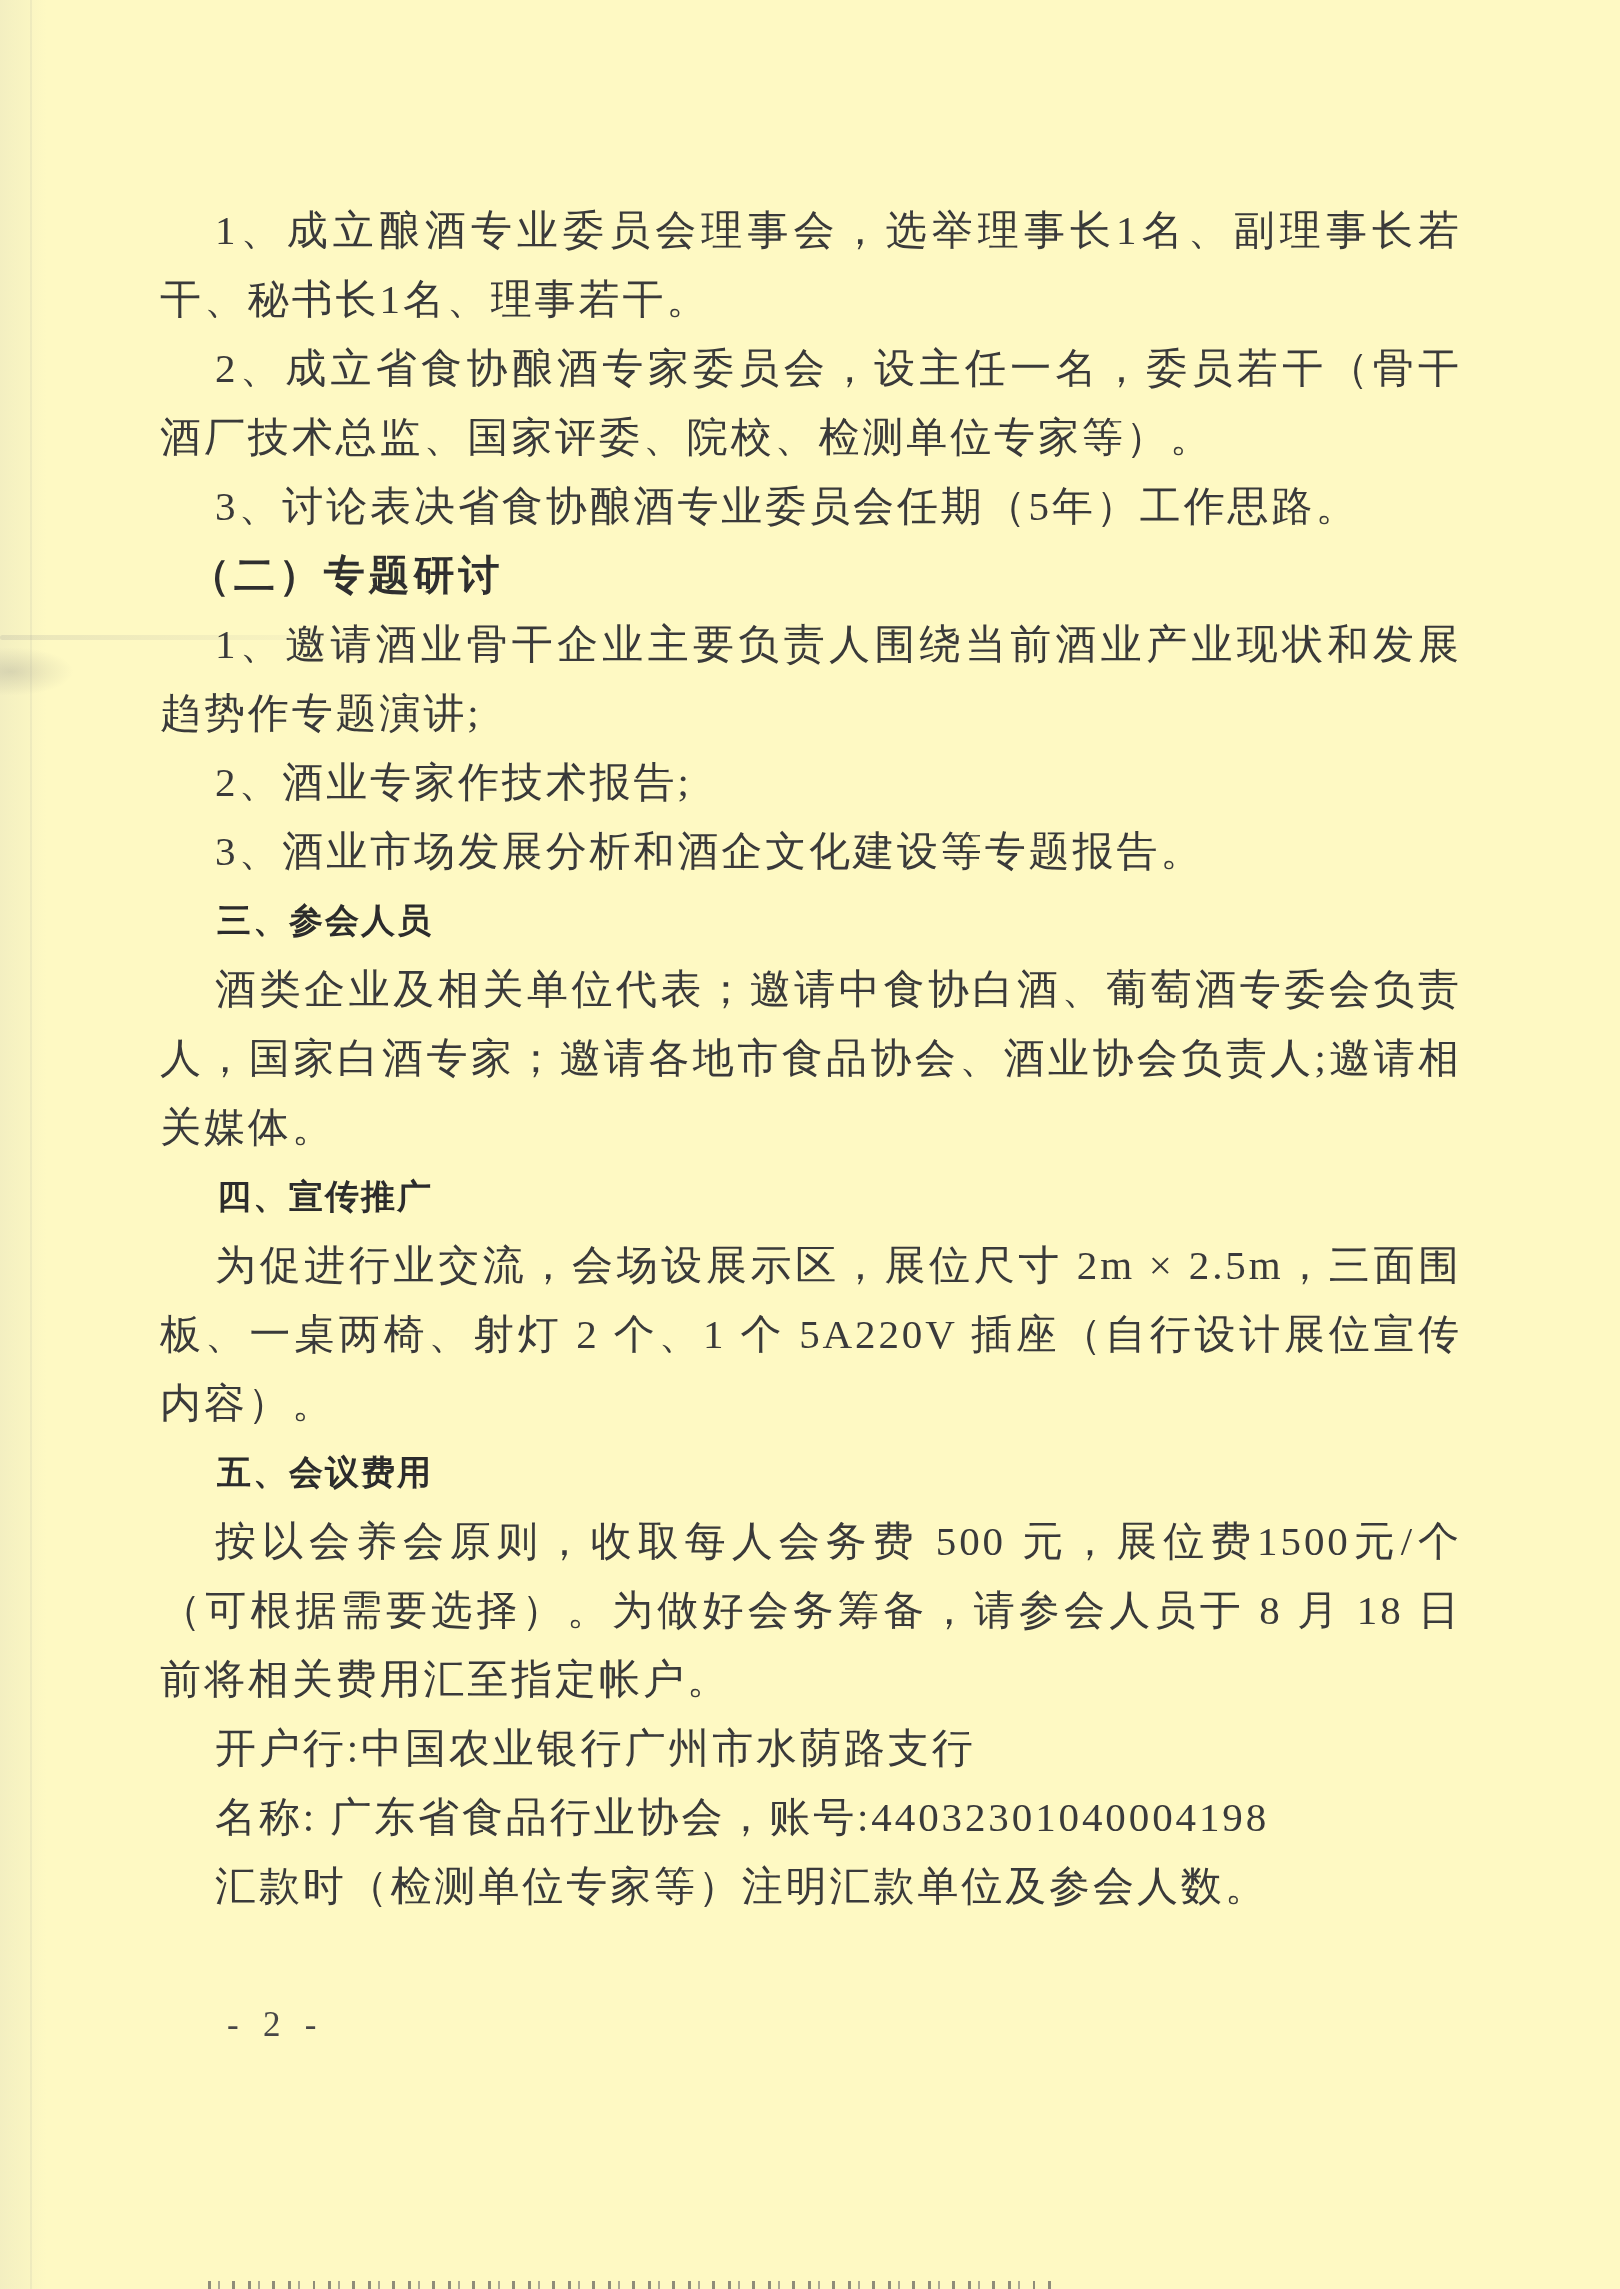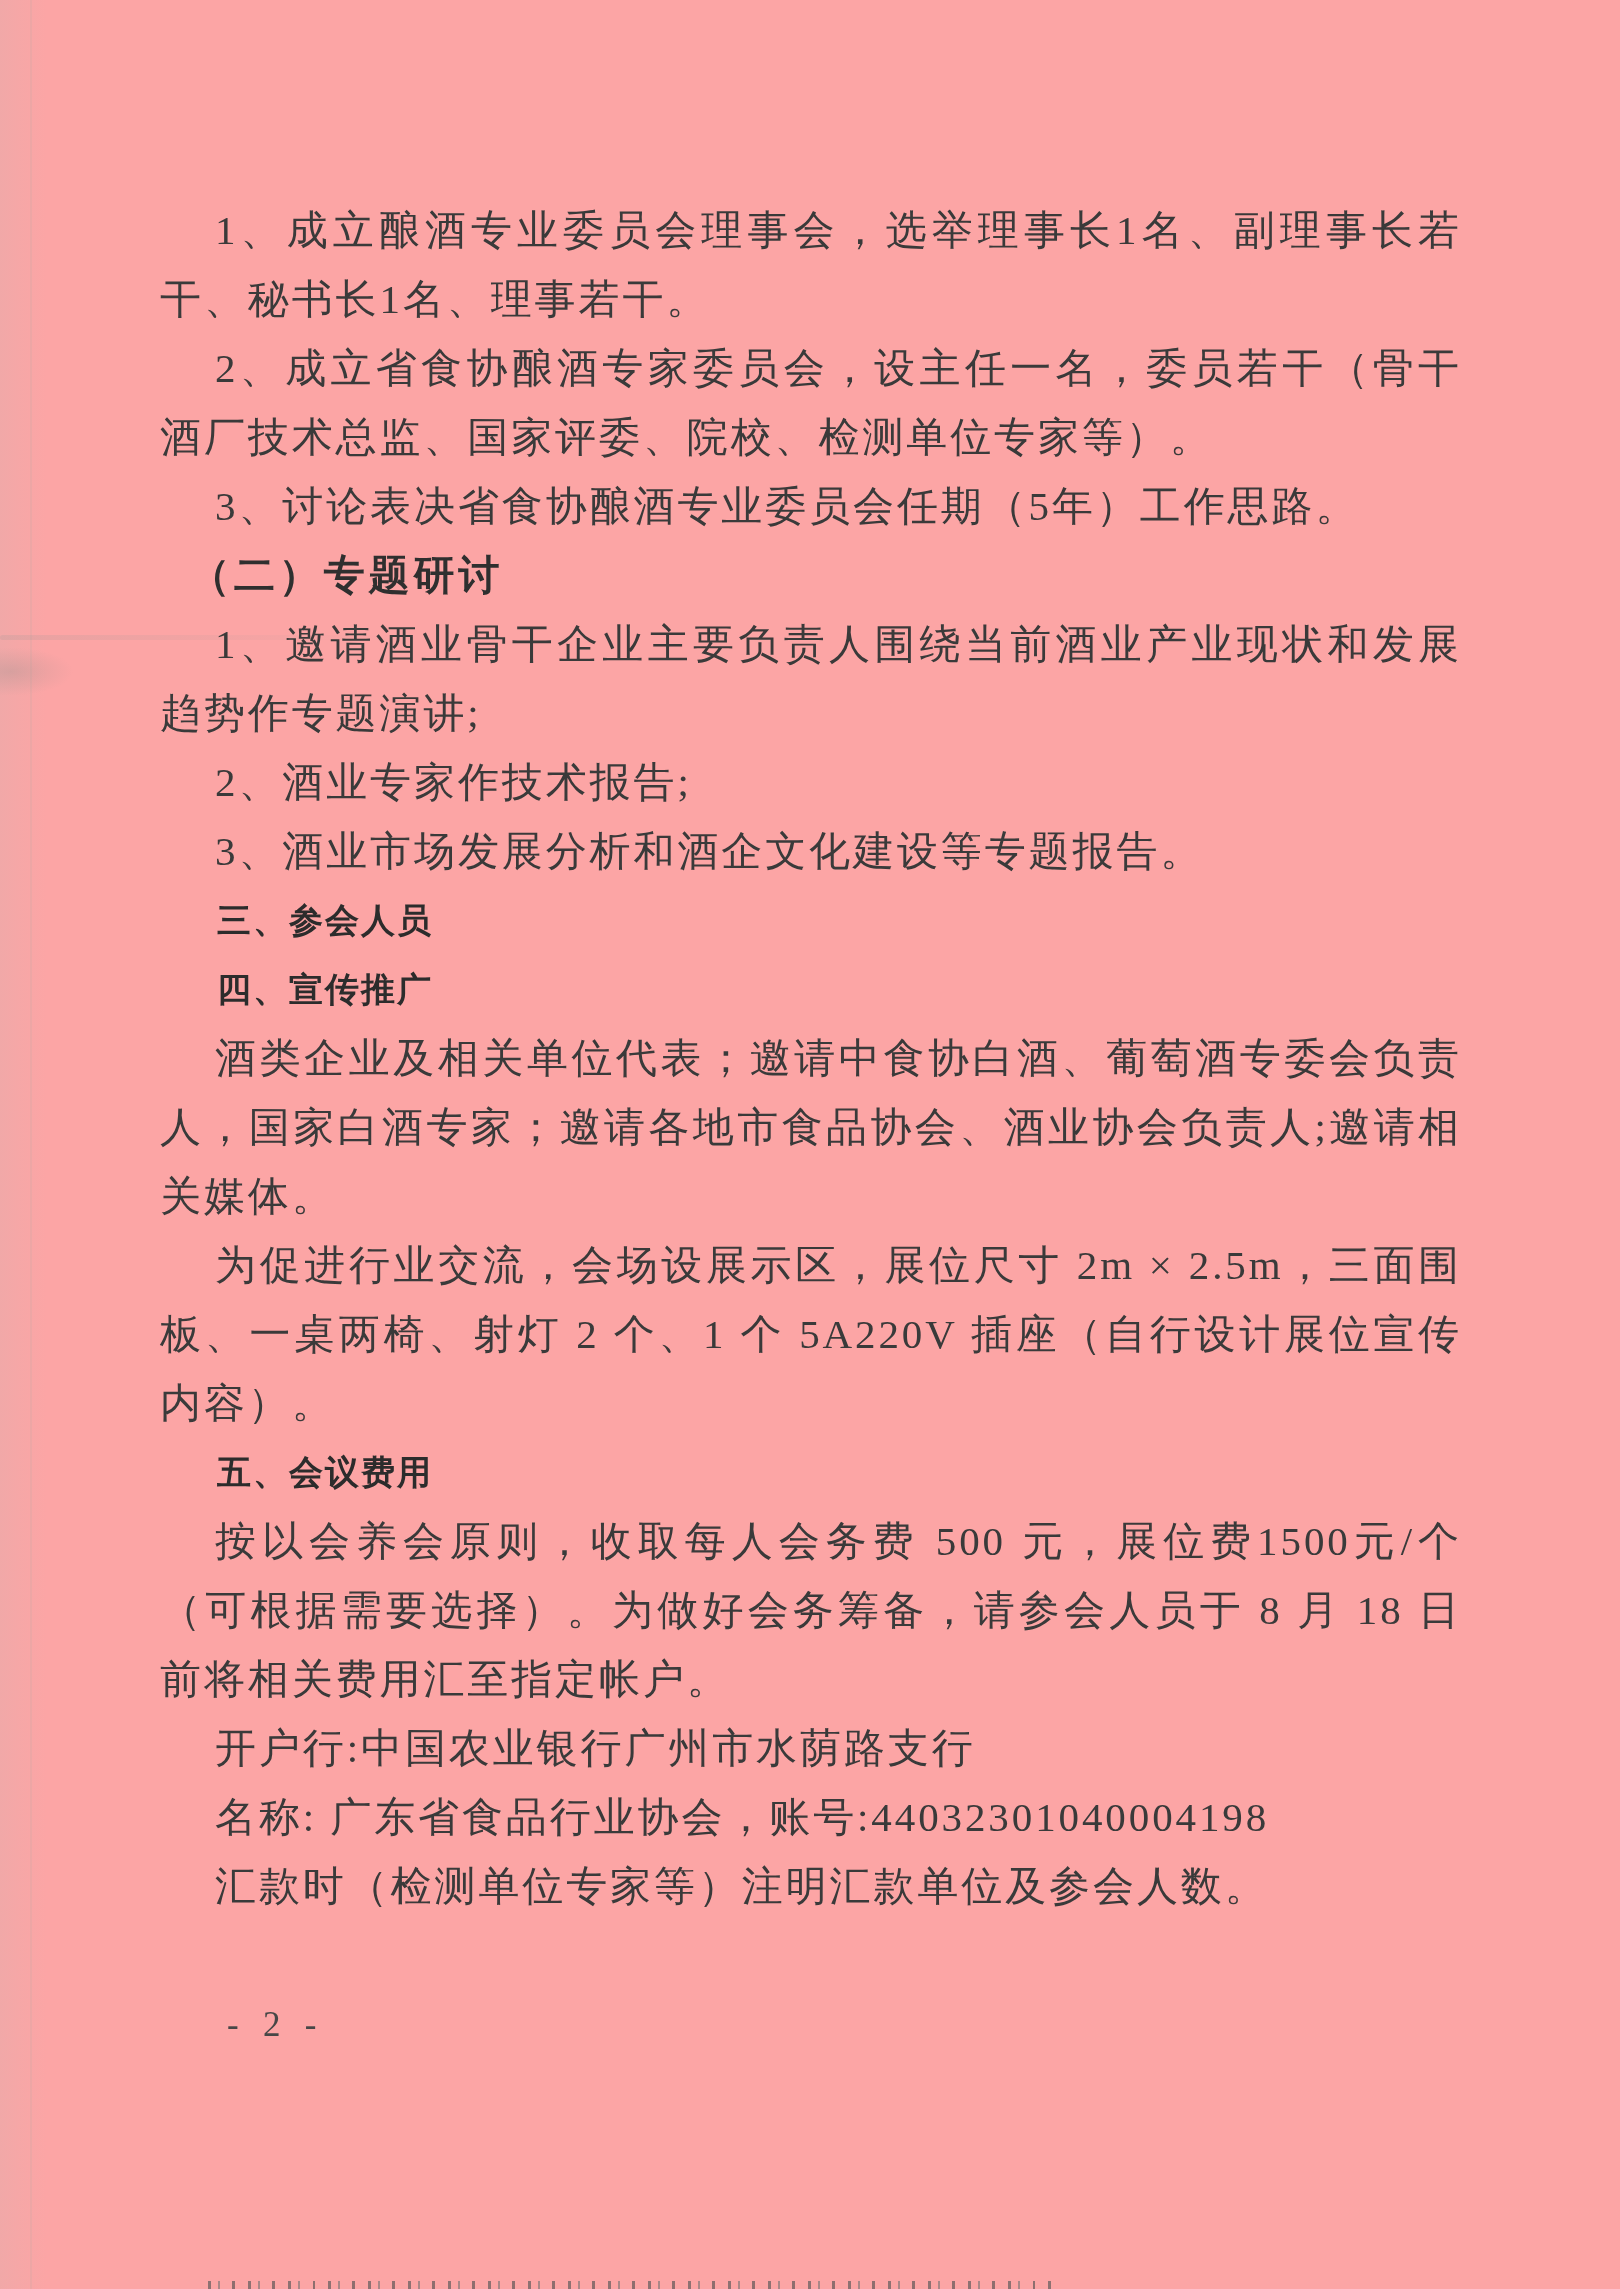--- a/index.html
+++ b/index.html
@@ -1,19 +1,19 @@
 <!DOCTYPE html>
 <html><head>
 <meta charset="utf-8">
 <style>
   html,body{margin:0;padding:0;background:#e9e9e7;}
   .page{
     position:relative;
     width:1620px;height:2290px;
-    background:#fca5a5;
+    background:#fef9c3;
     font-family:"Liberation Serif","DejaVu Serif",serif;
     color:#3a3a3a;
     overflow:hidden;
   }
   .content{
     position:absolute;left:160px;top:196px;width:1302px;
   }
   .block{
     font-size:41px;
     line-height:69px;
@@ -82,22 +82,22 @@
 
   <div class="content">
     <div class="block li">1、成立酿酒专业委员会理事会，选举理事长1名、副理事长若干、秘书长1名、理事若干。</div>
     <div class="block li">2、成立省食协酿酒专家委员会，设主任一名，委员若干（骨干酒厂技术总监、国家评委、院校、检测单位专家等）。</div>
     <div class="block li">3、讨论表决省食协酿酒专业委员会任期（5年）工作思路。</div>
     <div class="block sub">（二）专题研讨</div>
     <div class="block li">1、邀请酒业骨干企业主要负责人围绕当前酒业产业现状和发展趋势作专题演讲;</div>
     <div class="block li">2、酒业专家作技术报告;</div>
     <div class="block li">3、酒业市场发展分析和酒企文化建设等专题报告。</div>
     <div class="block h">三、参会人员</div>
+    <div class="block p">酒类企业及相关单位代表；邀请中食协白酒、葡萄酒专委会负责人，国家白酒专家；邀请各地市食品协会、酒业协会负责人;邀请相关媒体。</div>
     <div class="block h">四、宣传推广</div>
-    <div class="block p">酒类企业及相关单位代表；邀请中食协白酒、葡萄酒专委会负责人，国家白酒专家；邀请各地市食品协会、酒业协会负责人;邀请相关媒体。</div>
     <div class="block p">为促进行业交流，会场设展示区，展位尺寸 2m × 2.5m，三面围板、一桌两椅、射灯 2 个、1 个 5A220V 插座（自行设计展位宣传内容）。</div>
     <div class="block h">五、会议费用</div>
     <div class="block p">按以会养会原则，收取每人会务费 500 元，展位费1500元/个（可根据需要选择）。为做好会务筹备，请参会人员于 8 月 18 日前将相关费用汇至指定帐户。</div>
     <div class="block p2">开户行:中国农业银行广州市水荫路支行</div>
     <div class="block p2">名称: 广东省食品行业协会，账号:44032301040004198</div>
     <div class="block p2">汇款时（检测单位专家等）注明汇款单位及参会人数。</div>
   </div>
 
   <div class="page-number">- 2 -</div>
 

